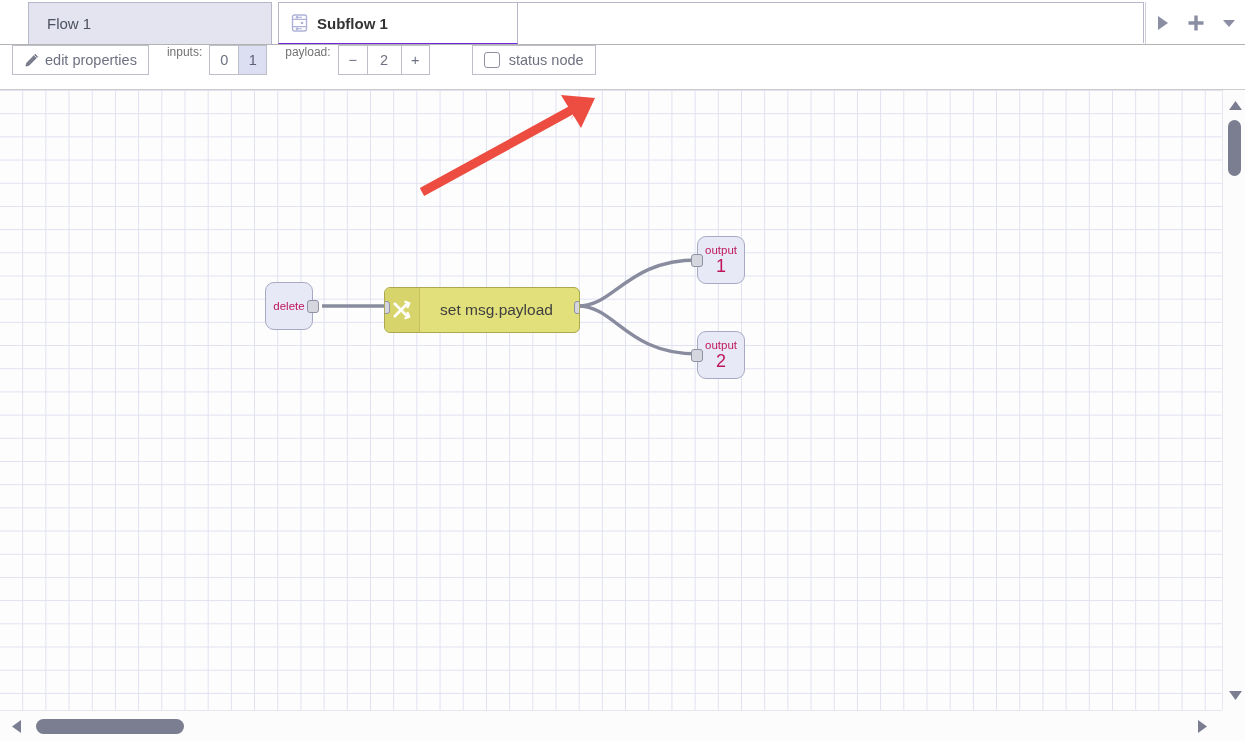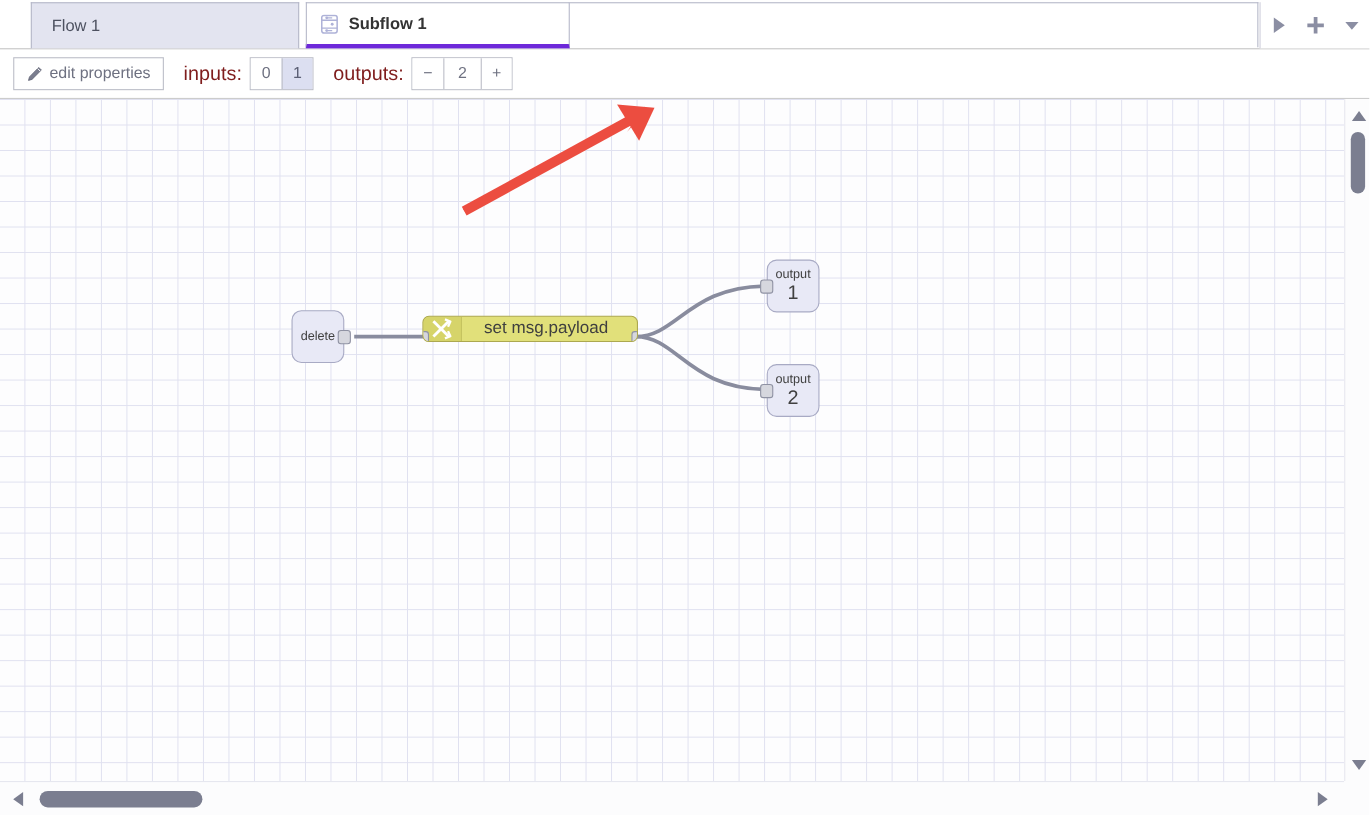--- a/index.html
+++ b/index.html
@@ -46,21 +46,21 @@
   }
   .tab.inactive {
     background: #e3e4f0;
     color: #4d5160;
     text-align: center;
   }
   .tab.active {
     background: #ffffff;
     color: #333333;
     font-weight: bold;
-    border-bottom: 4px solid #6d28d9;
+    border-bottom: 1px solid #6d28d9;
     z-index: 3;
   }
 
   .tab-flow1 { left: 28px; width: 244px; }
   .tab-subflow1 { left: 278px; width: 240px; padding-left: 12px; }
 
   .subflow-tab-icon {
     width: 17px; height: 18px;
     margin-right: 9px;
     flex: none;
@@ -99,43 +99,43 @@
 
   
   .subflow-toolbar {
     position: absolute;
     top: 45px; left: 0;
     width: 1245px; height: 45px;
     background: #ffffff;
     border-bottom: 1px solid #cccccc;
     box-sizing: border-box;
     display: flex;
-    align-items: center;
+    align-items: flex-start;
     padding-left: 12px;
   }
 
   .btn {
     height: 30px;
     border: 1px solid #bcbec8;
     background: #fff;
     color: #6e7181;
     font-size: 14.5px;
     display: inline-flex;
     align-items: center;
     padding: 0 11px;
     box-sizing: border-box;
     cursor: pointer;
     user-select: none;
     white-space: nowrap;
   }
   .btn svg { margin-right: 6px; flex: none; }
 
   .tb-label {
-    font-size: 18px;
-    color: #7f1d1d;
+    font-size: 12px;
+    color: #737373;
     margin: 0 7px 0 18px;
     user-select: none;
   }
 
   .seg-group {
     display: inline-flex;
     height: 30px;
     border: 1px solid #bcbec8;
     box-sizing: border-box;
   }
@@ -216,37 +216,37 @@
   }
   .io-node {
     width: 48px; height: 48px;
     border: 1px solid #a8aac4;
     border-radius: 9px;
     background: #e8e9f6;
     display: flex;
     flex-direction: column;
     align-items: center;
     justify-content: center;
-    color: #404040;
+    color: #be185d;
     cursor: pointer;
   }
   .io-node .io-title { font-size: 11.5px; line-height: 13px; }
   .io-node .io-num { font-size: 18px; line-height: 19px; }
 
   .port {
     position: absolute;
     width: 12px; height: 13px;
     background: #d6d7de;
     border: 1px solid #8f92a3;
     border-radius: 3px;
     box-sizing: border-box;
   }
 
   .change-node {
-    width: 196px; height: 24px;
+    width: 196px; height: 46px;
     border: 1px solid #aca84f;
     border-radius: 6px;
     background: #e1e07a;
     display: flex;
     align-items: center;
     cursor: pointer;
     overflow: hidden;
   }
   .change-icon-box {
     width: 34px; height: 100%;
@@ -356,27 +356,31 @@
       </svg>
       <span>edit properties</span>
     </div>
 
     <span class="tb-label">inputs:</span>
     <div class="seg-group">
       <div class="seg">0</div>
       <div class="seg selected">1</div>
     </div>
 
-    <span class="tb-label">outputs:</span>
+    <span class="tb-label">payload:</span>
     <div class="seg-group">
       <div class="seg">−</div>
       <div class="seg readout">2</div>
       <div class="seg">+</div>
     </div>
 
+    <div class="checkbox-btn">
+      <span class="cb-box"></span>
+      <span class="cb-label">status node</span>
+    </div>
 
   </div>
 
   <div class="canvas-area">
 
     <svg class="canvas-svg" width="1222" height="620">
 
       <path d="M322 216 C 345 216, 360 216, 385 216" stroke="#898c9e" stroke-width="3.4" fill="none"></path>
 
       <path d="M578 216 C 616 216, 626 170, 698 170" stroke="#898c9e" stroke-width="3.4" fill="none"></path>

